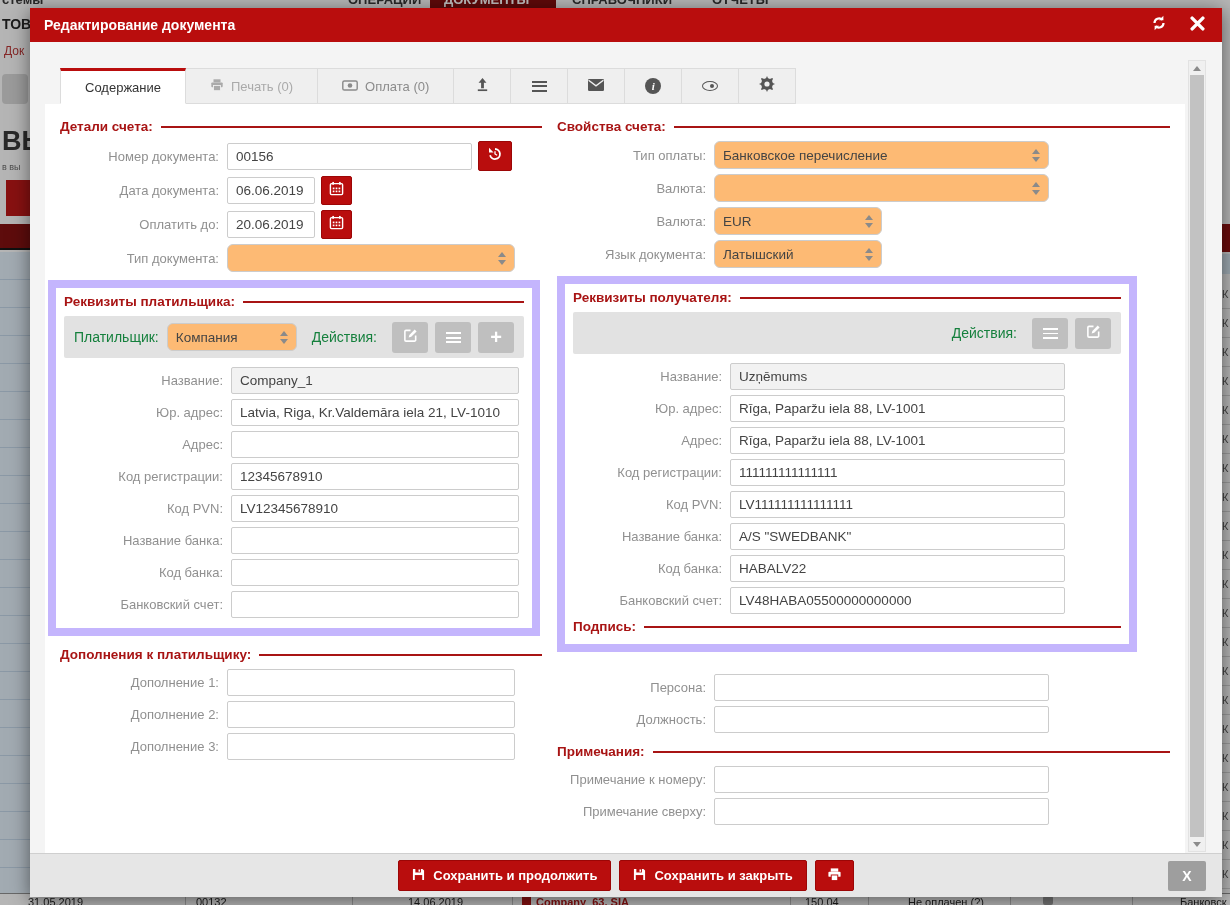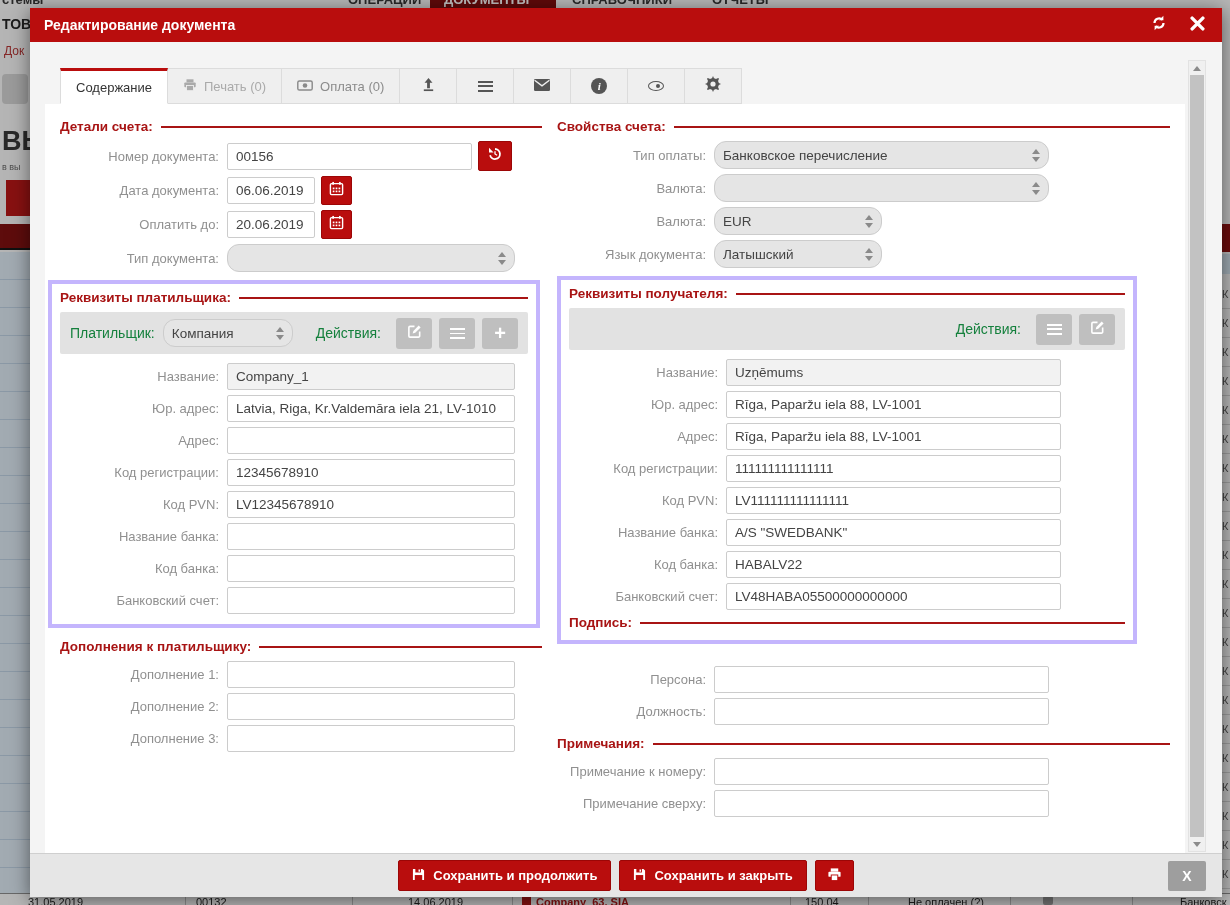--- a/index.html
+++ b/index.html
@@ -44,21 +44,21 @@
   .modal{position:absolute;left:30px;top:8px;width:1192px;height:889px;z-index:10;background:#f4f4f4;
      box-shadow:0 3px 18px rgba(0,0,0,.5)}
   .m-header{height:34px;background:#b90d0d;display:flex;align-items:center;padding:0 14px}
   .m-title{color:#fff;font-size:14px;font-weight:bold}
   .m-hicons{margin-left:auto;display:flex;align-items:center;gap:16px}
   .hbtn{width:22px;height:22px;display:flex;align-items:center;justify-content:center;cursor:pointer}
 
   .m-body{position:absolute;top:34px;left:0;right:0;bottom:44px;background:#f4f4f4}
 
   .tabs{position:absolute;top:26px;left:30px;display:flex;align-items:flex-end}
-  .tab{height:36px;display:flex;align-items:center;gap:7px;padding:0 15px;background:#efefef;border:1px solid #dcdcdc;
+  .tab{height:36px;display:flex;align-items:center;gap:7px;padding:0 24px;background:#efefef;border:1px solid #dcdcdc;
        border-left:none;color:#8b8b8b;font-size:13px;white-space:nowrap}
   .tab:first-child{border-left:1px solid #dcdcdc}
   .tab.active{background:#fff;color:#333;border-top:3px solid #b90d0d;border-bottom:1px solid #fff}
   .tab.disabled{color:#aaa}
   .icell{width:57px;height:36px;background:#efefef;border:1px solid #dcdcdc;border-left:none;display:flex;align-items:center;justify-content:center;cursor:pointer}
 
   .panel{position:absolute;top:62px;left:15px;width:1140px;bottom:0;background:#fff}
   .col-left{position:absolute;left:15px;top:4px;width:482px}
   .col-right{position:absolute;left:512px;top:4px;width:613px}
 
@@ -67,31 +67,31 @@
   .sect-line{flex:1;height:0;border-top:2px solid #a81414;margin-left:8px}
 
   .frow{display:flex;align-items:center;margin-bottom:5px}
   .flabel{color:#909090;font-size:13px;text-align:right;padding-right:8px;white-space:nowrap}
   .col-left .flabel{width:167px}
   .col-right .flabel{width:157px}
   .finput{height:27px;border:1px solid #ccc;border-radius:2px;font:13.5px "Liberation Sans",sans-serif;padding:0 8px;color:#444;background:#fff;outline:none}
   .finput[readonly]{background:#f2f2f2}
   .w288{width:288px}.w335{width:335px}.w245{width:245px}.w88{width:88px}.w168{width:168px}.w130{width:130px}
 
-  .sel{height:28px;border:1px solid #ccc;border-radius:12px;background:#e5e5e5;display:flex;align-items:center;
+  .sel{height:28px;border:1px solid #ccc;border-radius:6px;background:#fdba74;display:flex;align-items:center;
        justify-content:space-between;padding:0 7px 0 8px;color:#444;font-size:13.5px;cursor:pointer}
   .sel-arrows{width:9px;height:13px;position:relative;flex:0 0 auto}
   .sel-arrows::before{content:"";position:absolute;top:0;left:0;border-left:4.5px solid transparent;border-right:4.5px solid transparent;border-bottom:5px solid #8a8a8a}
   .sel-arrows::after{content:"";position:absolute;bottom:0;left:0;border-left:4.5px solid transparent;border-right:4.5px solid transparent;border-top:5px solid #8a8a8a}
 
   .rbtn{width:34px;height:30px;background:#b90d0d;border:1px solid #9c0606;border-radius:2px;margin-left:6px;
         display:flex;align-items:center;justify-content:center;cursor:pointer;flex:0 0 auto}
   .rbtn.sm{width:31px;height:29px}
 
-  .bluebox{border:4px solid #c4b5fd;padding:4px 8px 10px;margin-top:8px}
+  .bluebox{border:8px solid #c4b5fd;padding:4px 8px 10px;margin-top:8px}
   .bluebox-left{margin-left:-12px;width:492px}
   .bluebox-right{width:580px}
 
   .gbar{background:#e2e2e2;height:42px;display:flex;align-items:center;padding:0 10px;margin:2px 0 9px;border-radius:2px}
   .gbar-label{color:#15803d;font-size:14px;margin-right:8px;white-space:nowrap}
   .gbar .spacer{flex:1}
   .gbtn{width:36px;height:31px;background:#bfbfbf;border-radius:3px;margin-left:7px;display:flex;align-items:center;justify-content:center;cursor:pointer}
   .i-list{width:15px;height:11px;background:linear-gradient(#fff 0 2px,transparent 2px 4.5px,#fff 4.5px 6.5px,transparent 6.5px 9px,#fff 9px 11px)}
   .i-plus{color:#fff;font:bold 20px/20px "Liberation Sans",sans-serif}
 

